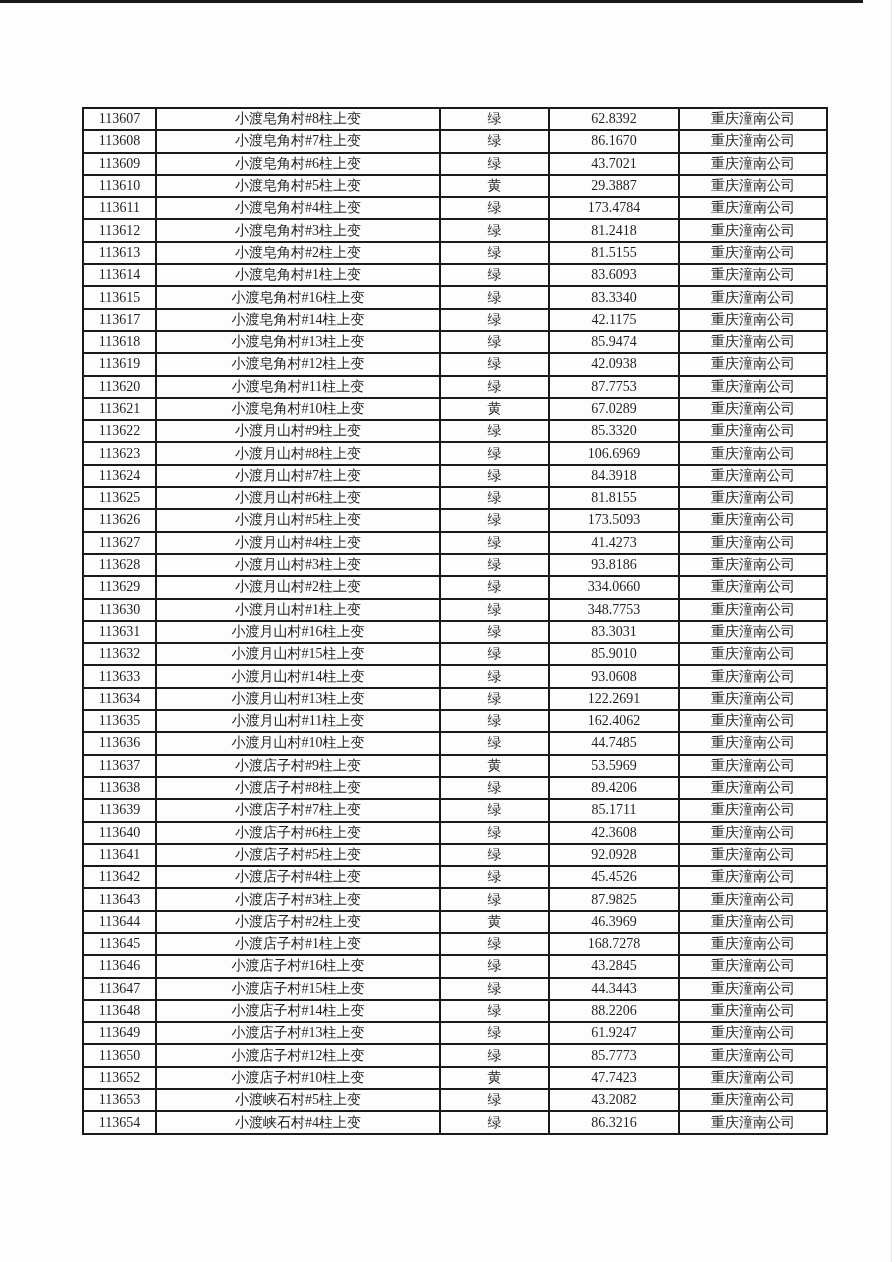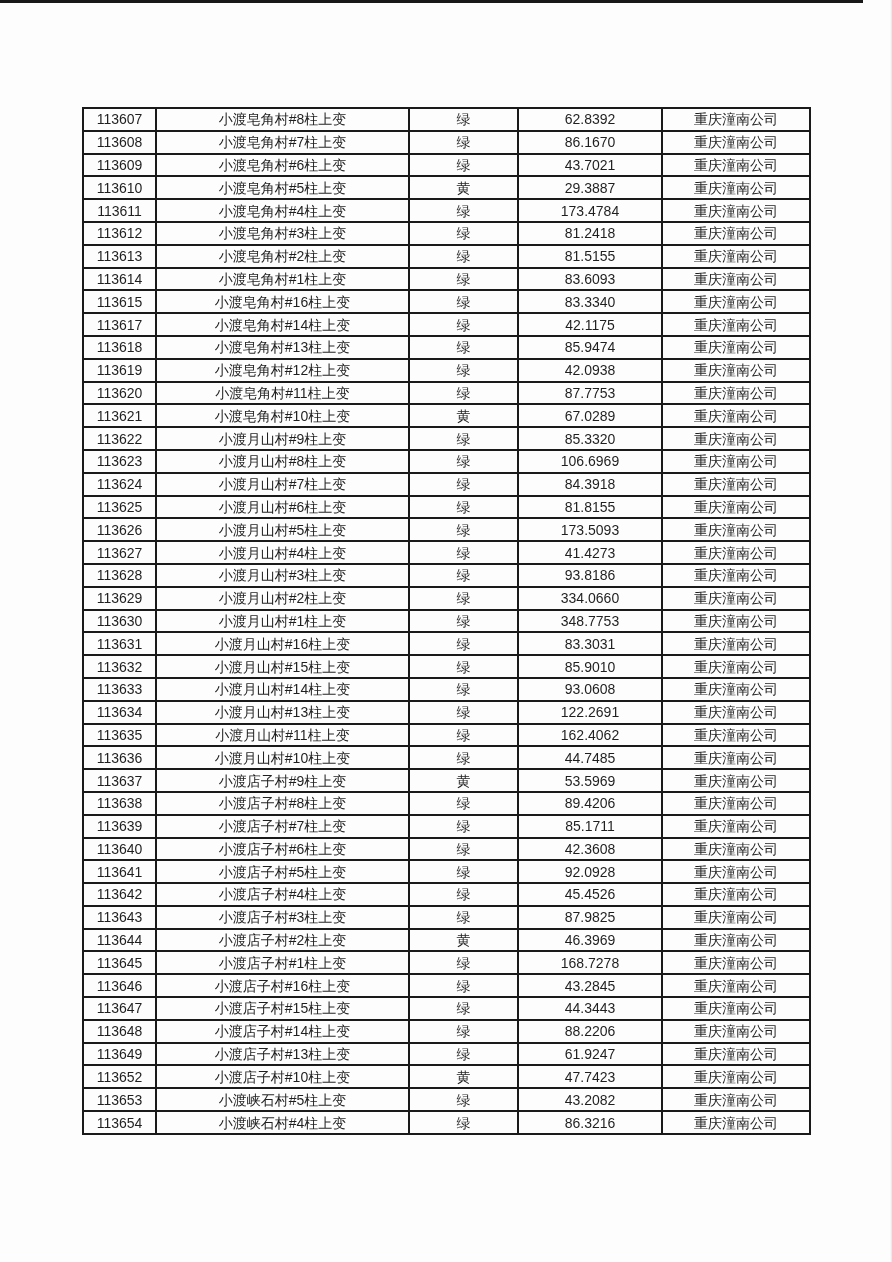--- a/index.html
+++ b/index.html
@@ -6,21 +6,21 @@
     margin: 0;
     padding: 0;
     background: #fdfdfd;
   }
   .page {
     position: relative;
     width: 892px;
     height: 1262px;
     background: #fdfdfd;
     overflow: hidden;
-    font-family: Liberation Sans, sans-serif;
+    font-family: Liberation Serif, serif;
   }
   .scan-top-line {
     position: absolute;
     top: 0;
     left: 0;
     width: 863px;
     height: 3px;
     background: #181818;
   }
   .scan-edge-shadow {
@@ -48,23 +48,23 @@
     font-size: 14px;
     line-height: 1;
     color: #1f1f1f;
     white-space: nowrap;
     overflow: hidden;
   }
   table.data-table tr {
     height: 21.4px;
   }
   .col-id      { width: 73px;  }
-  .col-name    { width: 253px; }
+  .col-name    { width: 284px; }
   .col-status  { width: 109px; }
-  .col-value   { width: 144px; margin-left: 45px; }
+  .col-value   { width: 130px; margin-left: 45px; }
   .col-company { width: 148px; }
 </style>
 </head>
 <body>
 
 <div class="page">
   <div class="scan-top-line"></div>
   <table class="data-table">
     <colgroup>
       <col class="col-id">
@@ -362,20 +362,27 @@
           <td class="col-company">重庆潼南公司</td>
         </tr>
         <tr>
           <td class="col-id">113649</td>
           <td class="col-name">小渡店子村#13柱上变</td>
           <td class="col-status">绿</td>
           <td class="col-value">61.9247</td>
           <td class="col-company">重庆潼南公司</td>
         </tr>
         <tr>
+          <td class="col-id">113650</td>
+          <td class="col-name">小渡店子村#12柱上变</td>
+          <td class="col-status">绿</td>
+          <td class="col-value">85.7773</td>
+          <td class="col-company">重庆潼南公司</td>
+        </tr>
+        <tr>
           <td class="col-id">113652</td>
           <td class="col-name">小渡店子村#10柱上变</td>
           <td class="col-status">黄</td>
           <td class="col-value">47.7423</td>
           <td class="col-company">重庆潼南公司</td>
         </tr>
         <tr>
           <td class="col-id">113653</td>
           <td class="col-name">小渡峡石村#5柱上变</td>
           <td class="col-status">绿</td>

